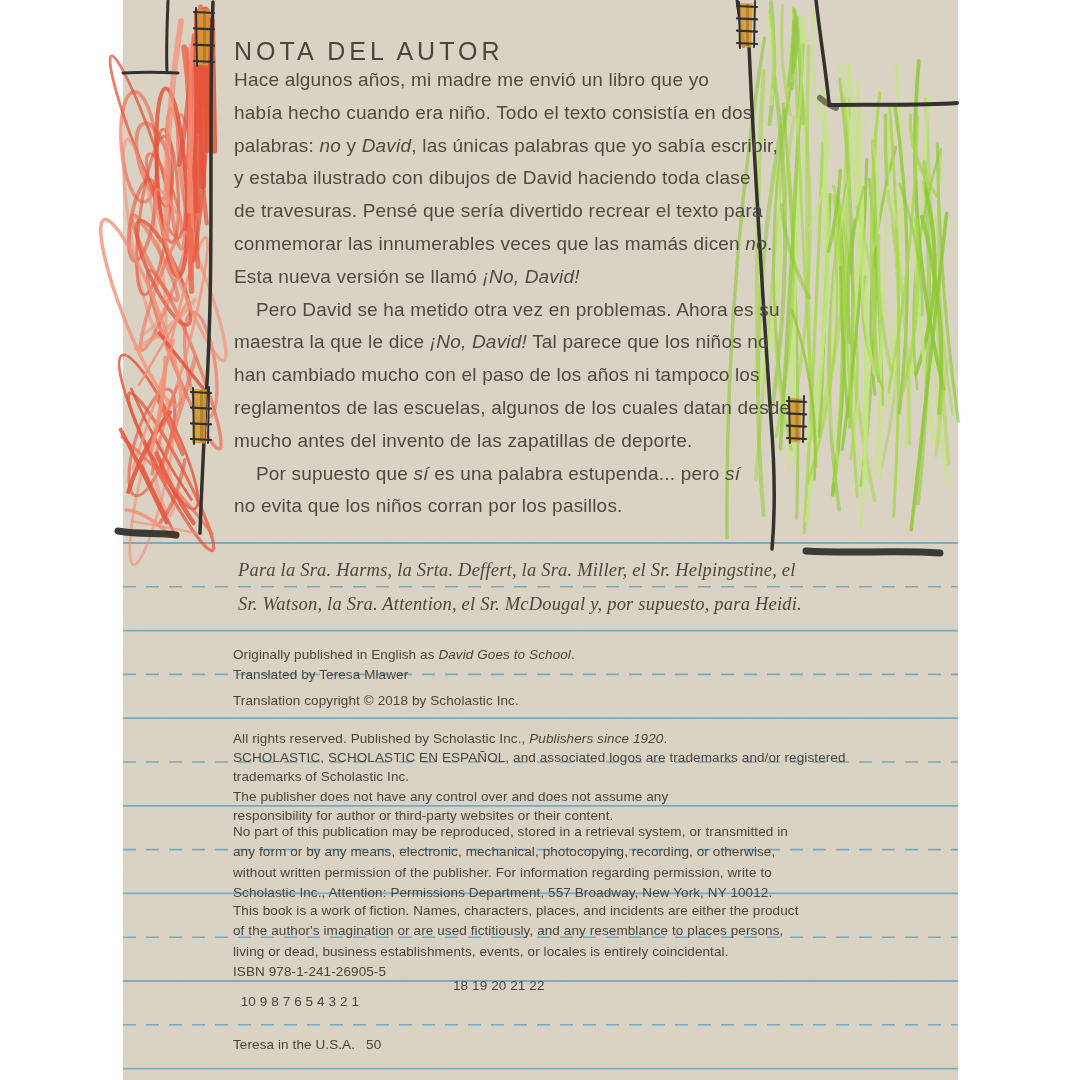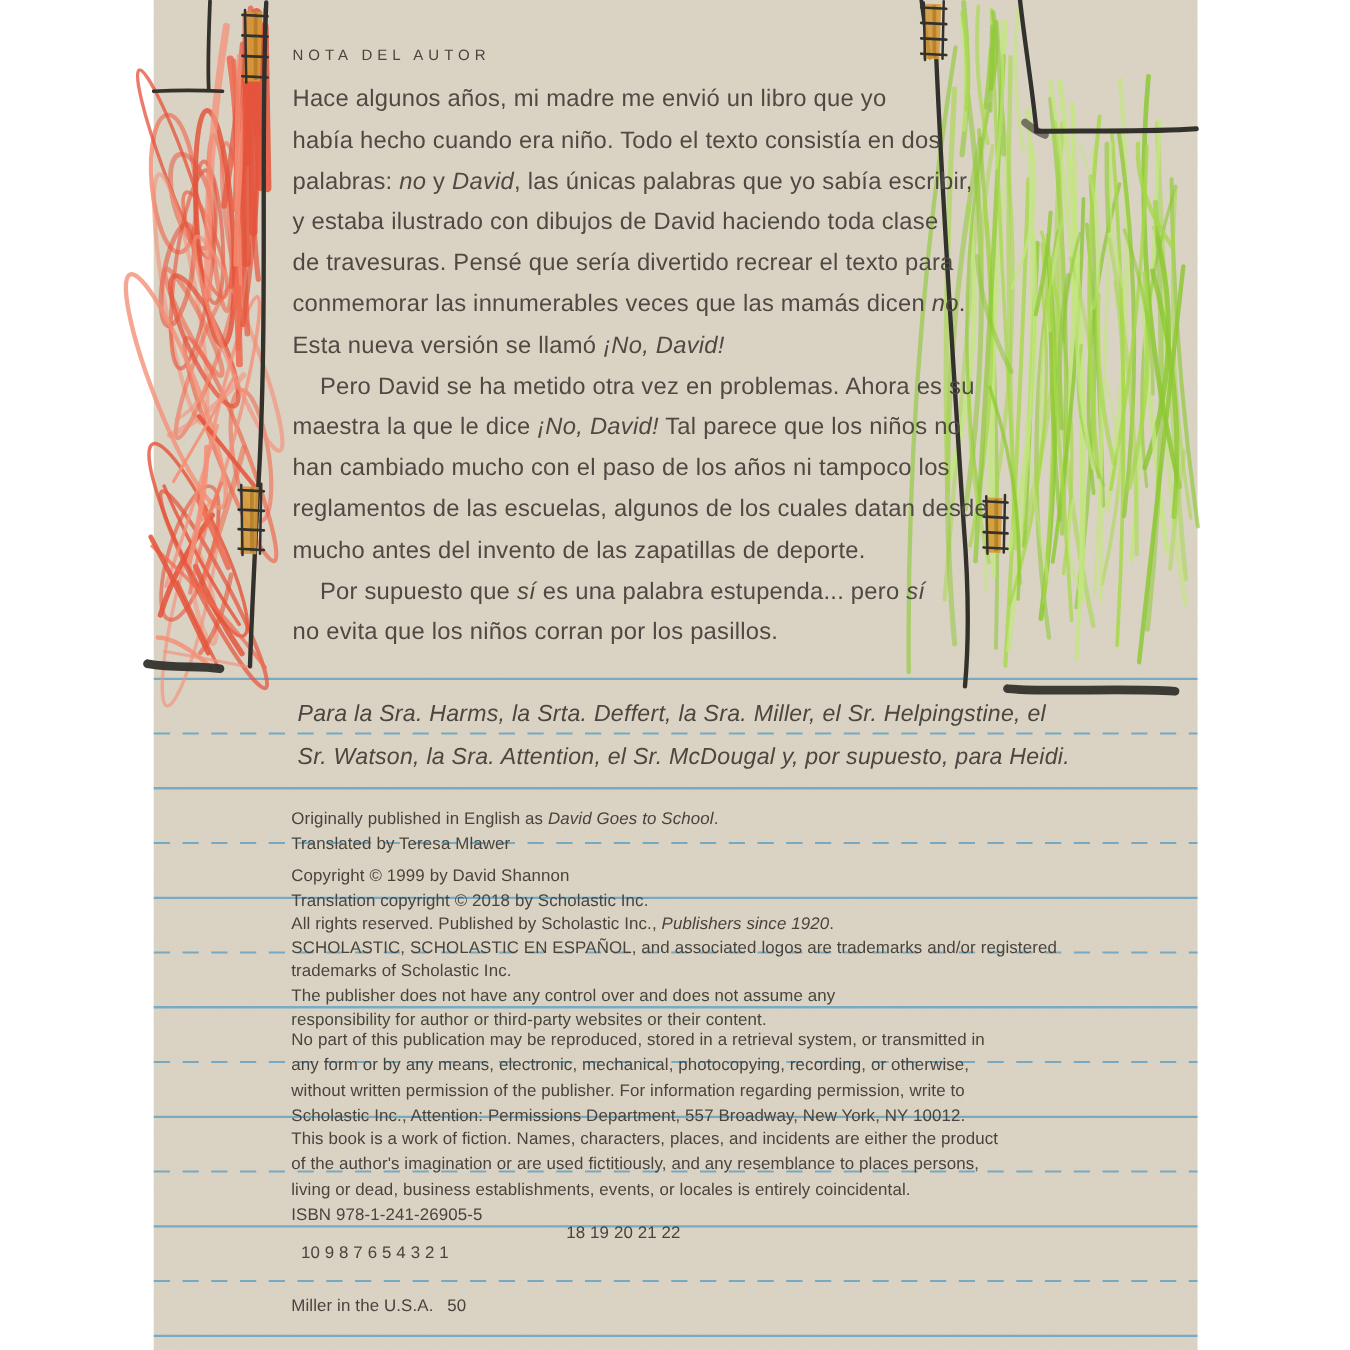--- a/index.html
+++ b/index.html
@@ -4,29 +4,29 @@
 <style>
   html,body{margin:0;padding:0;}
   body{
     width:1080px;height:1080px;position:relative;overflow:hidden;
     background:#ffffff;
     font-family:"Liberation Sans","DejaVu Sans",sans-serif;
   }
   #art{position:absolute;left:0;top:0;z-index:1;pointer-events:none;}
   .txt{position:absolute;z-index:2;color:#4e4a43;}
   .note-heading{
-    left:234px;top:37px;font-size:12px;letter-spacing:4px;color:#49453e;
+    left:234px;top:37px;font-size:25px;letter-spacing:4px;color:#49453e;
   }
   .note-block{
     left:234px;top:64px;width:585px;font-size:19px;line-height:32.8px;
     letter-spacing:0.2px;white-space:pre;color:#4e4a43;
   }
   .dedication-block{
     left:238px;top:554px;width:660px;font-size:18.5px;line-height:33.5px;
-    font-style:italic;letter-spacing:0.2px;white-space:pre;color:#4b473f;
+    font-style:italic;letter-spacing:0.2px;white-space:pre;color:#4b473f;font-family:Liberation Serif, serif;
   }
   .colo{left:233px;width:650px;font-size:13.5px;color:#48443d;letter-spacing:0.1px;white-space:pre;}
   .colo-g1{top:645px;line-height:20px;}
   .colo-g2{top:691px;line-height:19.5px;}
   .colo-g3{top:729px;line-height:19.2px;}
   .colo-g4{top:822px;line-height:20.4px;}
   .colo-g5{top:901px;line-height:20.3px;}
   .numbers-row{top:978px;line-height:16px;position:absolute;}
   .numbers-right{position:absolute;left:197px;top:0;margin-left:23px;}
   .printer-block{top:1007px;line-height:15px;}
@@ -260,26 +260,26 @@
     </g>
 </svg>
 
 <div class="txt note-heading">NOTA DEL AUTOR</div>
 
 <div class="txt note-block"><div>Hace algunos años, mi madre me envió un libro que yo</div><div>había hecho cuando era niño. Todo el texto consistía en dos</div><div>palabras: <i>no</i> y <i>David</i>, las únicas palabras que yo sabía escribir,</div><div>y estaba ilustrado con dibujos de David haciendo toda clase</div><div>de travesuras. Pensé que sería divertido recrear el texto para</div><div>conmemorar las innumerables veces que las mamás dicen <i>no</i>.</div><div>Esta nueva versión se llamó <i>¡No, David!</i></div><div>    Pero David se ha metido otra vez en problemas. Ahora es su</div><div>maestra la que le dice <i>¡No, David!</i> Tal parece que los niños no</div><div>han cambiado mucho con el paso de los años ni tampoco los</div><div>reglamentos de las escuelas, algunos de los cuales datan desde</div><div>mucho antes del invento de las zapatillas de deporte.</div><div>    Por supuesto que <i>sí</i> es una palabra estupenda... pero <i>sí</i></div><div>no evita que los niños corran por los pasillos.</div></div>
 
 <div class="txt dedication-block"><div>Para la Sra. Harms, la Srta. Deffert, la Sra. Miller, el Sr. Helpingstine, el</div><div>Sr. Watson, la Sra. Attention, el Sr. McDougal y, por supuesto, para Heidi.</div></div>
 
 <div class="txt colo colo-g1"><div>Originally published in English as <i>David Goes to School</i>.</div><div>Translated by Teresa Mlawer</div></div>
-<div class="txt colo colo-g2"><div>Copyright © 1999 by David Shannon</div><div>Translation copyright © 2018 by Scholastic Inc.</div></div>
+<div class="txt colo colo-g2"><div>Translation copyright © 2018 by Scholastic Inc.</div></div>
 <div class="txt colo colo-g3"><div>All rights reserved. Published by Scholastic Inc., <i>Publishers since 1920</i>.</div><div>SCHOLASTIC, SCHOLASTIC EN ESPAÑOL, and associated logos are trademarks and/or registered</div><div>trademarks of Scholastic Inc.</div><div>The publisher does not have any control over and does not assume any</div><div>responsibility for author or third-party websites or their content.</div></div>
 <div class="txt colo colo-g4"><div>No part of this publication may be reproduced, stored in a retrieval system, or transmitted in</div><div>any form or by any means, electronic, mechanical, photocopying, recording, or otherwise,</div><div>without written permission of the publisher. For information regarding permission, write to</div><div>Scholastic Inc., Attention: Permissions Department, 557 Broadway, New York, NY 10012.</div></div>
 <div class="txt colo colo-g5"><div>This book is a work of fiction. Names, characters, places, and incidents are either the product</div><div>of the author's imagination or are used fictitiously, and any resemblance to places persons,</div><div>living or dead, business establishments, events, or locales is entirely coincidental.</div><div>ISBN 978-1-241-26905-5</div></div>
 
 <div class="txt colo numbers-row">
   <span>10 9 8 7 6 5 4 3 2 1</span>
   <span class="numbers-right">18 19 20 21 22</span>
 </div>
 
 <div class="txt colo printer-block">
-  <div><span>Miller in the U.S.A.</span><span class="print-code">50</span></div>
+  <div><span>Teresa in the U.S.A.</span><span class="print-code">50</span></div>
   
 </div>
 
 </body></html>

